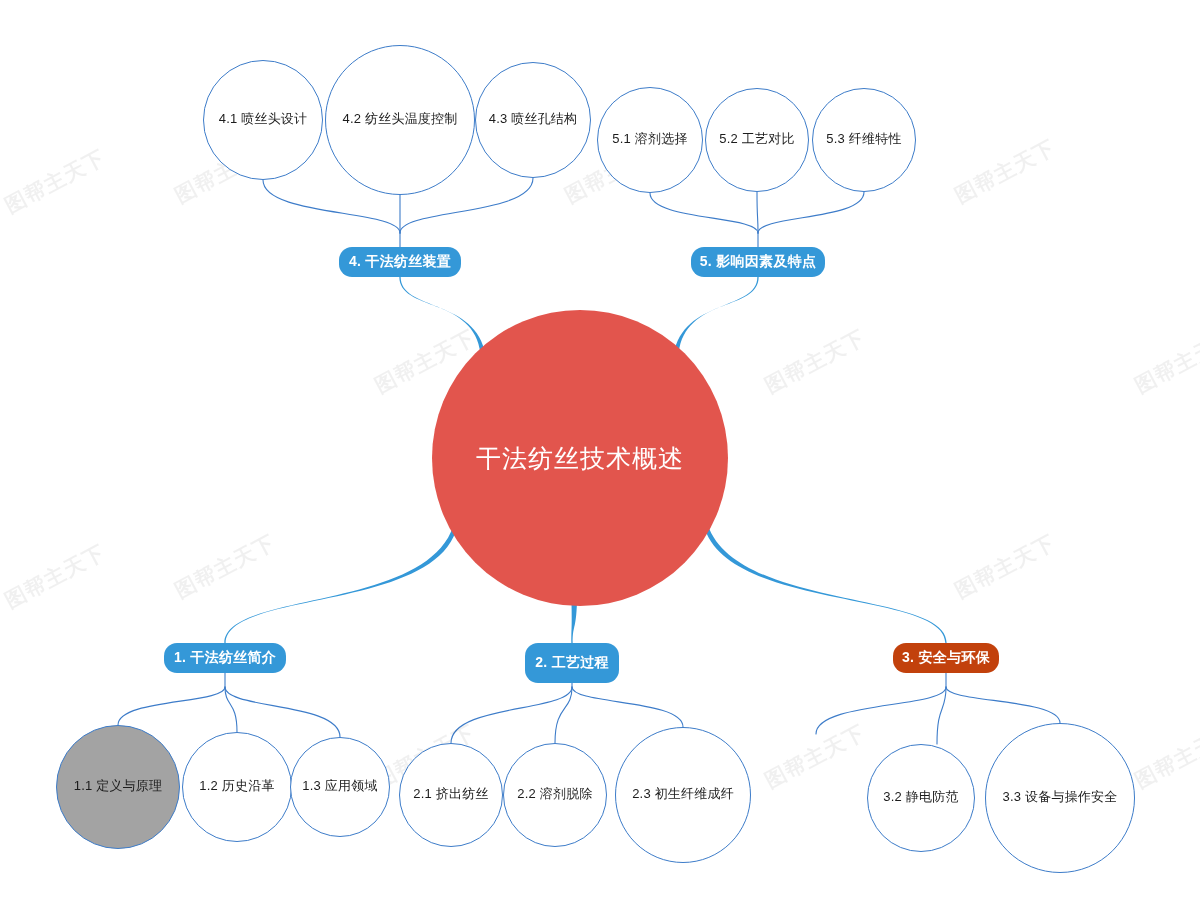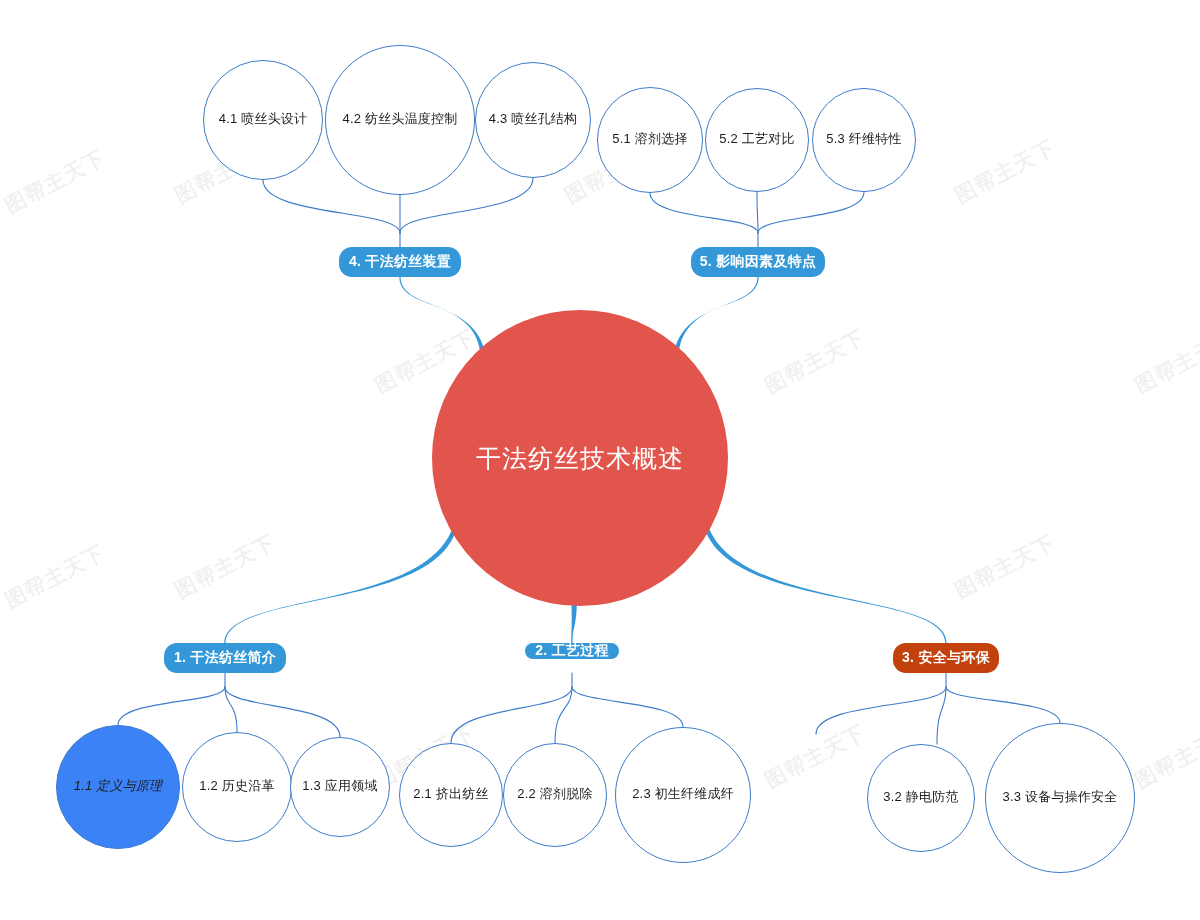--- a/index.html
+++ b/index.html
@@ -167,30 +167,30 @@
       </div>
       <div class="node node-leaf" style="left: 705px; top: 88px; width: 104px; height: 104px; border-color: rgb(61, 124, 201); background: rgb(255, 255, 255); color: rgb(28, 28, 28);">
         <span class="leaf-label">5.2 工艺对比</span>
       </div>
       <div class="node node-leaf" style="left: 812px; top: 88px; width: 104px; height: 104px; border-color: rgb(61, 124, 201); background: rgb(255, 255, 255); color: rgb(28, 28, 28);">
         <span class="leaf-label">5.3 纤维特性</span>
       </div>
       <div class="node node-branch" style="left: 164px; top: 643px; width: 122px; height: 30px; background: rgb(52, 152, 216); color: rgb(255, 255, 255); justify-content: center;">
         <span>1. 干法纺丝简介</span>
       </div>
-      <div class="node node-leaf" style="left: 56px; top: 725px; width: 124px; height: 124px; border-color: rgb(61, 124, 201); background: #3b82f6; color: rgb(28, 28, 28); font-style: italic;">
+      <div class="node node-leaf" style="left: 56px; top: 725px; width: 124px; height: 124px; border-color: rgb(61, 124, 201); background: #a3a3a3; color: rgb(28, 28, 28);">
         <span class="leaf-label">1.1 定义与原理</span>
       </div>
       <div class="node node-leaf" style="left: 182px; top: 732px; width: 110px; height: 110px; border-color: rgb(61, 124, 201); background: rgb(255, 255, 255); color: rgb(28, 28, 28);">
         <span class="leaf-label">1.2 历史沿革</span>
       </div>
       <div class="node node-leaf" style="left: 290px; top: 737px; width: 100px; height: 100px; border-color: rgb(61, 124, 201); background: rgb(255, 255, 255); color: rgb(28, 28, 28);">
         <span class="leaf-label">1.3 应用领域</span>
       </div>
-      <div class="node node-branch" style="left: 525px; top: 643px; width: 94px; height: 16px; background: rgb(52, 152, 216); color: rgb(255, 255, 255);">
+      <div class="node node-branch" style="left: 525px; top: 643px; width: 94px; height: 40px; background: rgb(52, 152, 216); color: rgb(255, 255, 255);">
         <span>2. 工艺过程</span>
       </div>
       <div class="node node-leaf" style="left: 399px; top: 743px; width: 104px; height: 104px; border-color: rgb(61, 124, 201); background: rgb(255, 255, 255); color: rgb(28, 28, 28);">
         <span class="leaf-label">2.1 挤出纺丝</span>
       </div>
       <div class="node node-leaf" style="left: 503px; top: 743px; width: 104px; height: 104px; border-color: rgb(61, 124, 201); background: rgb(255, 255, 255); color: rgb(28, 28, 28);">
         <span class="leaf-label">2.2 溶剂脱除</span>
       </div>
       <div class="node node-leaf" style="left: 615px; top: 727px; width: 136px; height: 136px; border-color: rgb(61, 124, 201); background: rgb(255, 255, 255); color: rgb(28, 28, 28);">
         <span class="leaf-label">2.3 初生纤维成纤</span>

